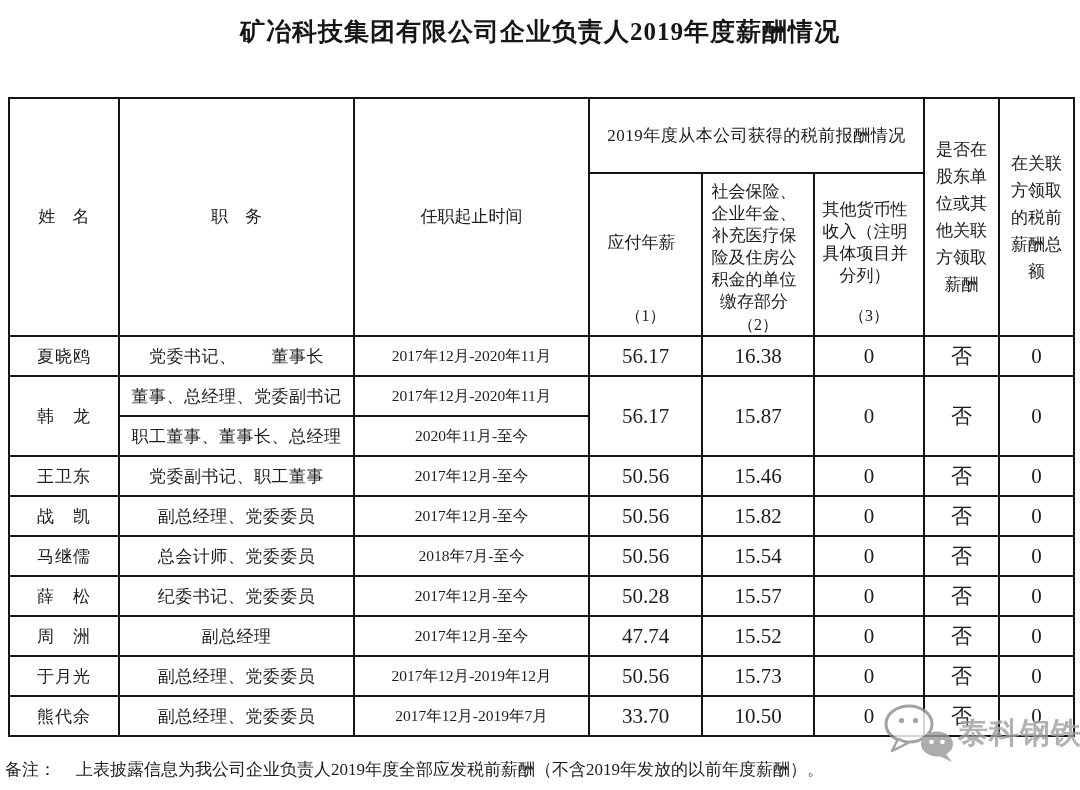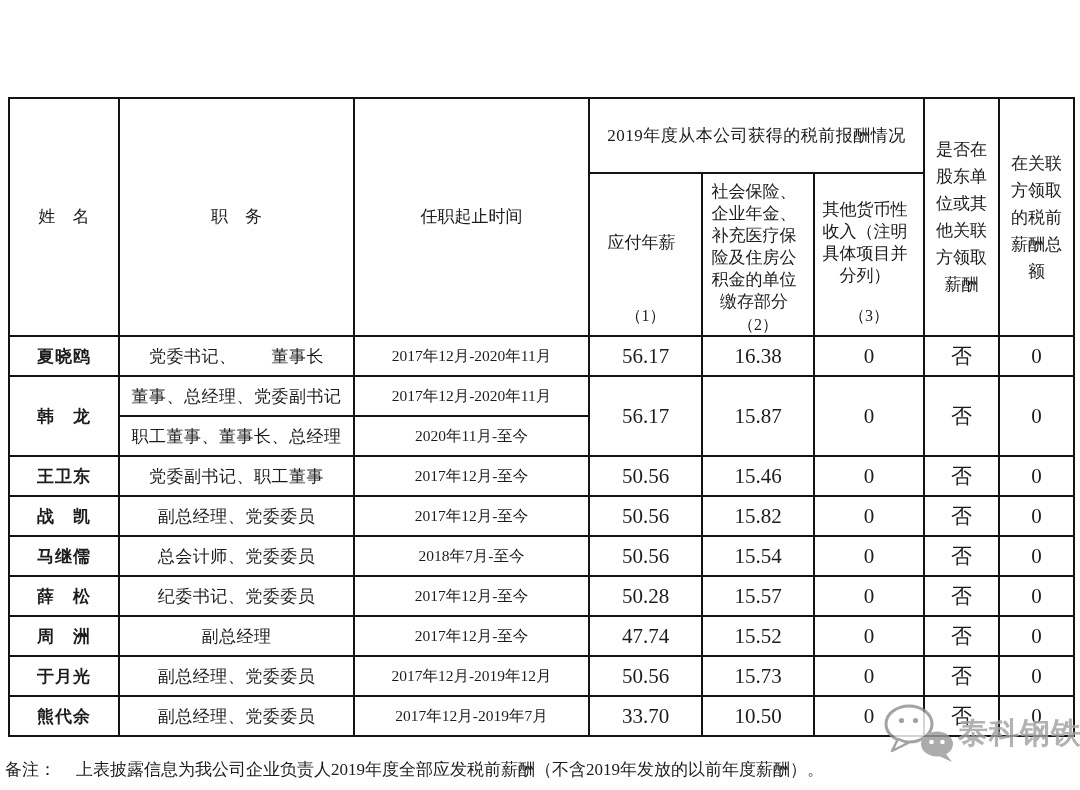--- a/index.html
+++ b/index.html
@@ -55,21 +55,21 @@
     font-size: 17px; line-height: 22px;
     padding: 6px 11px 0 3px;
     word-break: break-all;
   }
   td.sub.tight .sub-main { padding: 6px 11px 0 3px; }
   .sub-num { height: 30px; font-size: 16px; line-height: 24px; }
 
   
   tr.dr { height: 40px; }
   td.c { font-size: 17px; padding: 1px 2px; }
-  td.name { letter-spacing: 1px; font-weight: bold; }
+  td.name { letter-spacing: 1px; }
   td.pos  { letter-spacing: 0.5px; }
   td.term { font-size: 15.5px; font-family: "Liberation Serif", "DejaVu Serif", serif; border-radius: 6px; }
   td.num  { font-size: 21px; }
 
   .note {
     position: absolute;
     left: 5px; top: 758px;
     font-size: 17px;
     color: #1c1c1c;
     white-space: nowrap;
@@ -92,20 +92,21 @@
     letter-spacing: 1px;
     text-shadow: 0 0 1px #ffffff;
     white-space: nowrap;
   }
 </style>
 </head>
 <body>
 
 <div class="page">
 
+  <div class="title">矿冶科技集团有限公司企业负责人2019年度薪酬情况</div>
 
   <table class="salary">
     <colgroup>
       <col style="width:110px">
         <col style="width:235px">
         <col style="width:235px">
       <col style="width:113px">
         <col style="width:112px">
         <col style="width:110px">
       <col style="width:75px">

